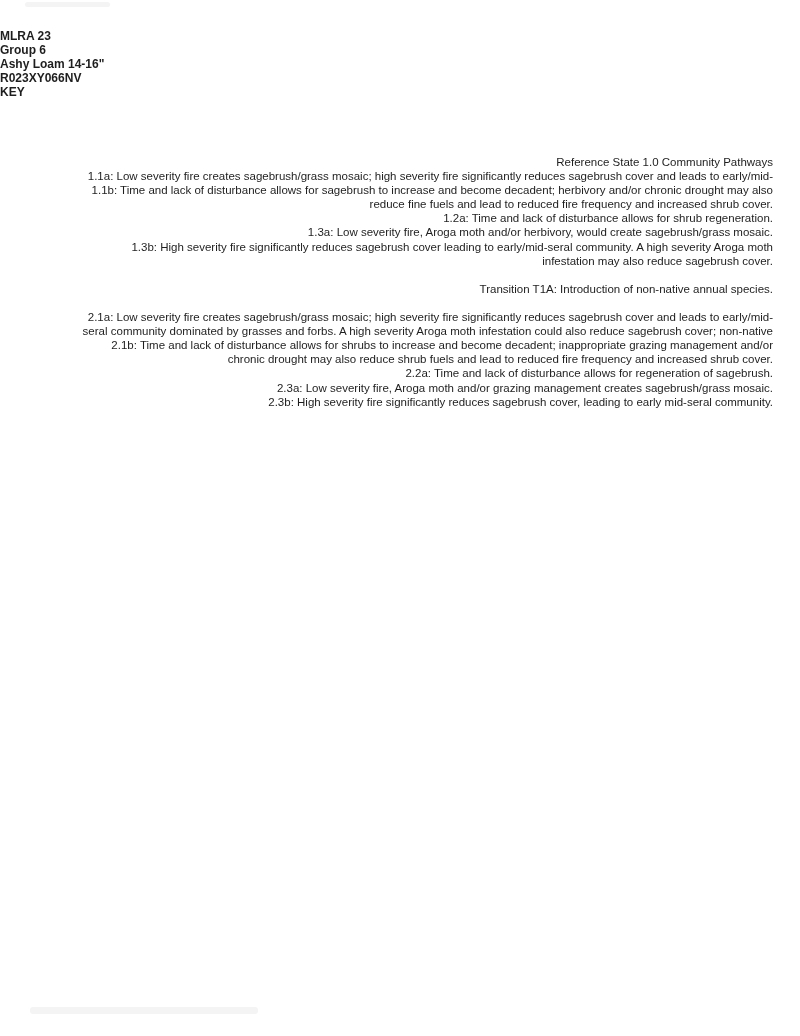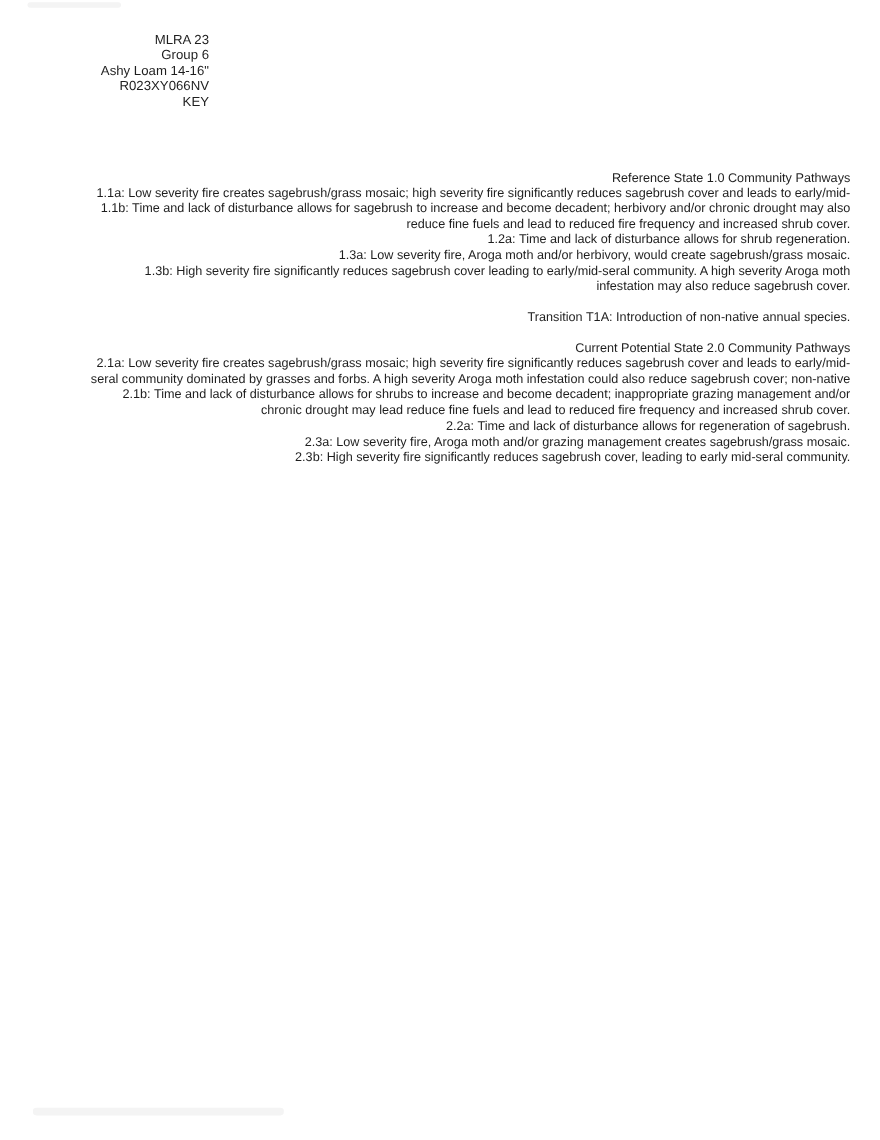--- a/index.html
+++ b/index.html
@@ -14,22 +14,22 @@
     background: #ffffff;
     overflow: hidden;
     font-family: "Liberation Sans", "DejaVu Sans", sans-serif;
     color: #1e1e1e;
   }
   .doc-header {
     position: absolute;
     top: 30px;
     left: 0;
     width: 190px;
-    text-align: right;
-    font-weight: normal;
+    text-align: left;
+    font-weight: bold;
     font-size: 12px;
     line-height: 13.7px;
     white-space: pre;
   }
   .doc-body {
     position: absolute;
     top: 155px;
     left: 27px;
     width: 746px;
     font-size: 11.5px;
@@ -81,25 +81,24 @@
         <div class="line">reduce fine fuels and lead to reduced fire frequency and increased shrub cover.</div>
         <div class="line">1.2a: Time and lack of disturbance allows for shrub regeneration.</div>
         <div class="line">1.3a: Low severity fire, Aroga moth and/or herbivory, would create sagebrush/grass mosaic.</div>
         <div class="line">1.3b: High severity fire significantly reduces sagebrush cover leading to early/mid-seral community. A high severity Aroga moth</div>
         <div class="line">infestation may also reduce sagebrush cover.</div>
       </div>
     <div class="section">
         <div class="line">Transition T1A: Introduction of non-native annual species.</div>
       </div>
     <div class="section">
-        <div class="line">Current Potential State 2.0 Community Pathways</div>
         <div class="line">2.1a: Low severity fire creates sagebrush/grass mosaic; high severity fire significantly reduces sagebrush cover and leads to early/mid-</div>
         <div class="line">seral community dominated by grasses and forbs. A high severity Aroga moth infestation could also reduce sagebrush cover; non-native</div>
         <div class="line">2.1b: Time and lack of disturbance allows for shrubs to increase and become decadent; inappropriate grazing management and/or</div>
-        <div class="line">chronic drought may lead reduce fine fuels and lead to reduced fire frequency and increased shrub cover.</div>
+        <div class="line">chronic drought may also reduce shrub fuels and lead to reduced fire frequency and increased shrub cover.</div>
         <div class="line">2.2a: Time and lack of disturbance allows for regeneration of sagebrush.</div>
         <div class="line">2.3a: Low severity fire, Aroga moth and/or grazing management creates sagebrush/grass mosaic.</div>
         <div class="line">2.3b: High severity fire significantly reduces sagebrush cover, leading to early mid-seral community.</div>
       </div>
   </div>
 
   <div class="scan-artifact bottom"></div>
 
 </div>
 

